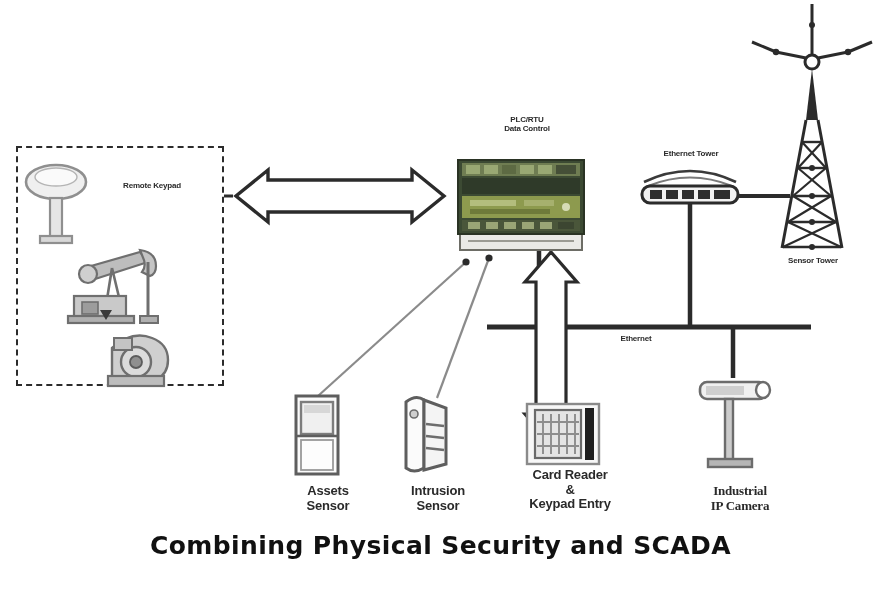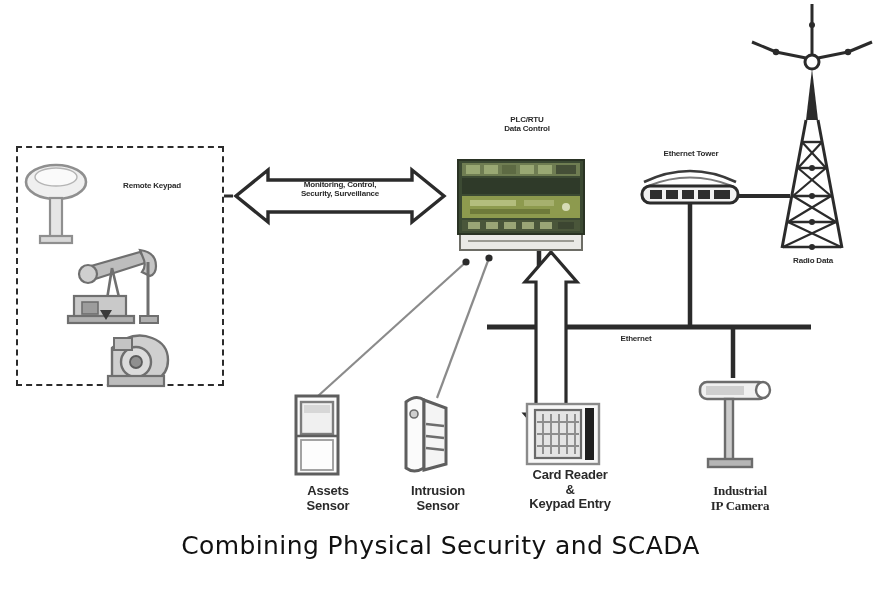--- a/index.html
+++ b/index.html
@@ -42,21 +42,21 @@
   .lbl-xs { font-size: 13px; }
   .lbl-sm { font-size: 8px; }
 
   #title-main {
     position: absolute;
     left: 0;
     top: 531px;
     width: 881px;
     text-align: center;
     font-family: "DejaVu Sans", sans-serif;
-    font-weight: normal;
+    font-weight: bold;
     font-size: 25px;
     letter-spacing: 0.4px;
     color: #111111;
   }
 
   
   #remote-assets-box {
     position: absolute;
     left: 16px;
     top: 146px;
@@ -276,29 +276,27 @@
       <ellipse cx="763" cy="390" rx="7" ry="8" fill="#ffffff" stroke="#6c6c6c" stroke-width="2.4"></ellipse>
 
       <rect x="725" y="399" width="8" height="62" fill="#cccccc" stroke="#6c6c6c" stroke-width="2.4"></rect>
 
       <rect x="708" y="459" width="44" height="8" fill="#b6b6b6" stroke="#6c6c6c" stroke-width="2.4"></rect>
     </g>
   </svg>
 
   <div class="lbl lbl-sm" id="remote-assets-label">Remote Keypad</div>
 
-  <div class="lbl lbl-sm" id="bidir-label">Monitoring, Control,
-Security, Surveillance</div>
 
   <div class="lbl lbl-sm" id="rtu-label">PLC/RTU
 Data Control</div>
 
   <div class="lbl lbl-sm" id="eth-radio-label">Ethernet Tower</div>
 
-  <div class="lbl lbl-sm" id="tower-label">Radio Data</div>
+  <div class="lbl lbl-sm" id="tower-label">Sensor Tower</div>
 
   <div class="lbl lbl-sm" id="ethernet-label">Ethernet</div>
 
   <div class="lbl lbl-xs" id="motion-label">Assets
 Sensor</div>
 
   <div class="lbl lbl-xs" id="intrusion-label">Intrusion
 Sensor</div>
 
   <div class="lbl lbl-xs" id="card-label">Card Reader

